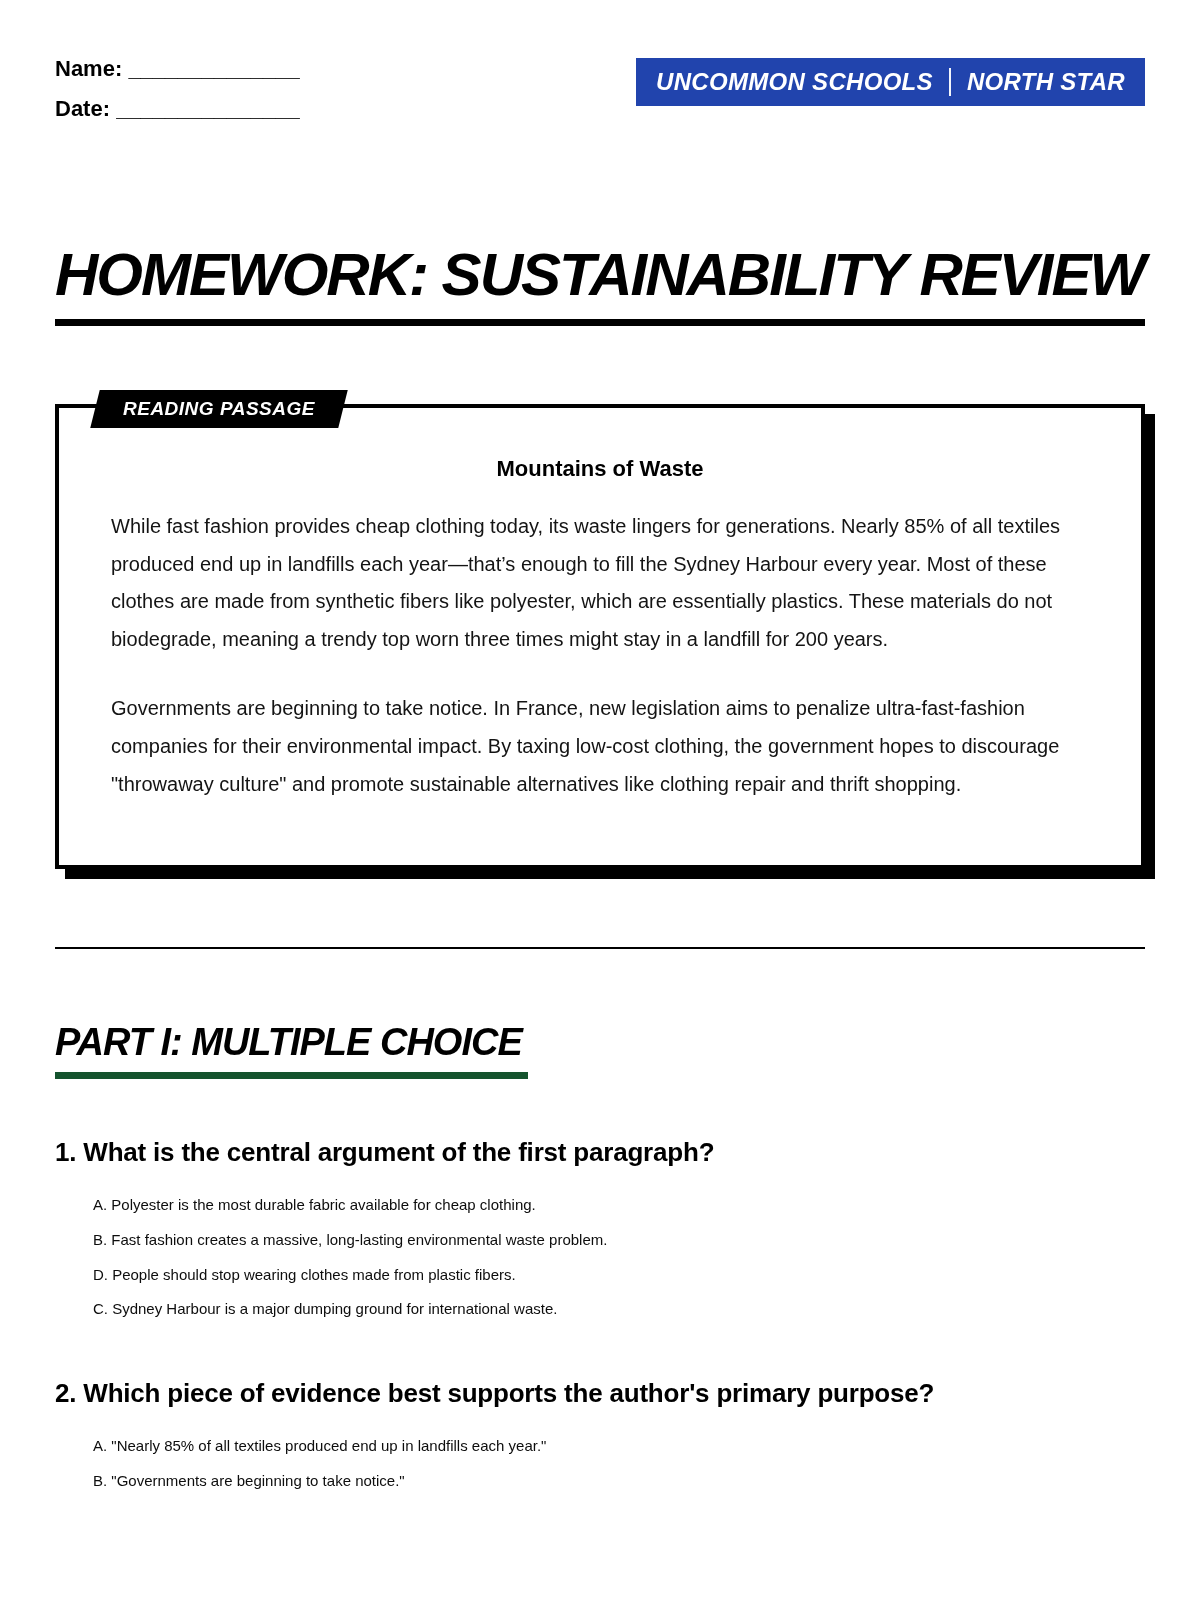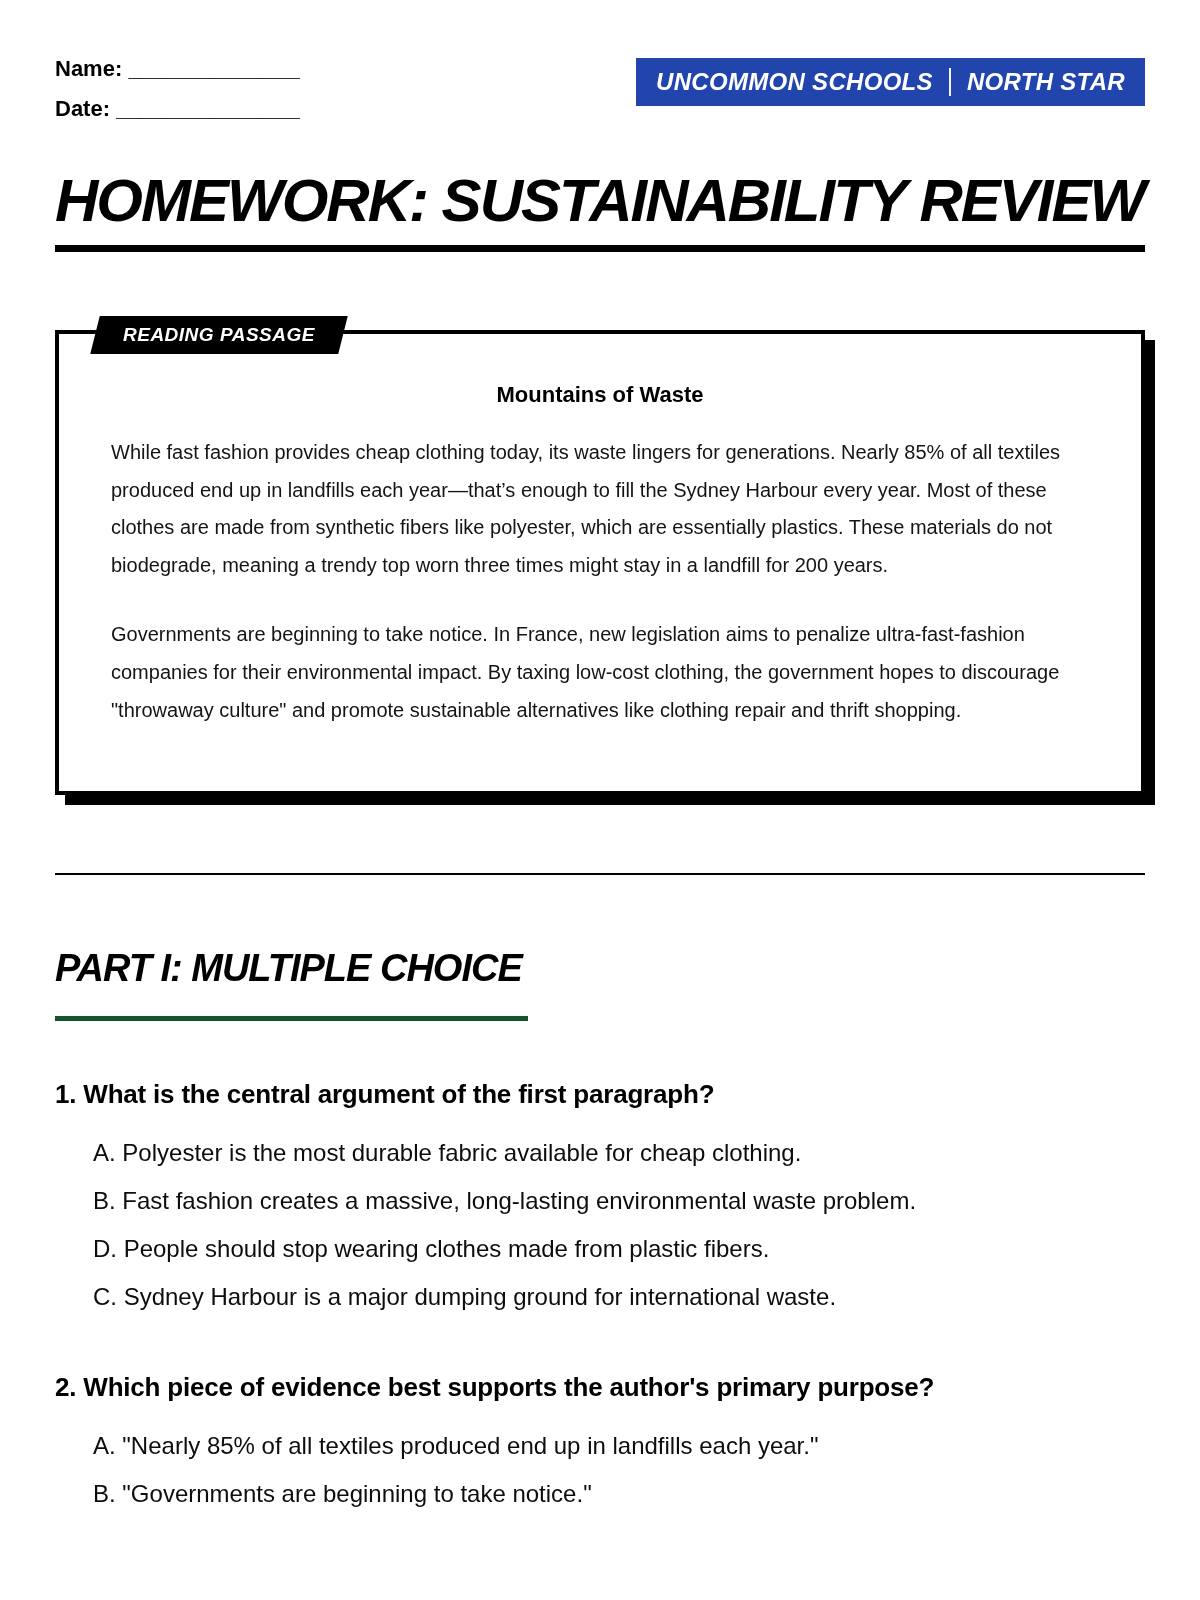--- a/index.html
+++ b/index.html
@@ -42,21 +42,21 @@
     white-space: nowrap;
   }
   .banner .banner-sep {
     width: 2px;
     height: 28px;
     background: rgba(255,255,255,0.95);
   }
 
   
   .page-title {
-    margin-top: 33px;
+    margin-top: 107px;
     font-size: 60px;
     font-weight: 800;
     font-style: italic;
     letter-spacing: -2px;
     line-height: 1.0;
     white-space: nowrap;
   }
   .title-rule {
     height: 7px;
     background: #000;
@@ -110,35 +110,35 @@
   }
 
   
   .part-heading {
     display: inline-block;
     margin-top: 72px;
     font-size: 38px;
     font-weight: 800;
     font-style: italic;
     letter-spacing: -1px;
-    border-bottom: 5px solid #14532d;
-    padding-bottom: 26px;
+    border-bottom: 7px solid #14532d;
+    padding-bottom: 8px;
     padding-right: 6px;
   }
 
   .question { margin-top: 58px; }
   .question-title {
     font-size: 26px;
     font-weight: bold;
     margin: 0 0 26px 0;
     letter-spacing: -0.2px;
   }
   .choices { padding-left: 38px; }
   .choice {
-    font-size: 24px;
+    font-size: 15px;
     line-height: 1.45;
     margin-bottom: 13px;
     color: #0d0d0d;
   }
 </style>
 </head>
 <body>
 
 <div class="page">
 

